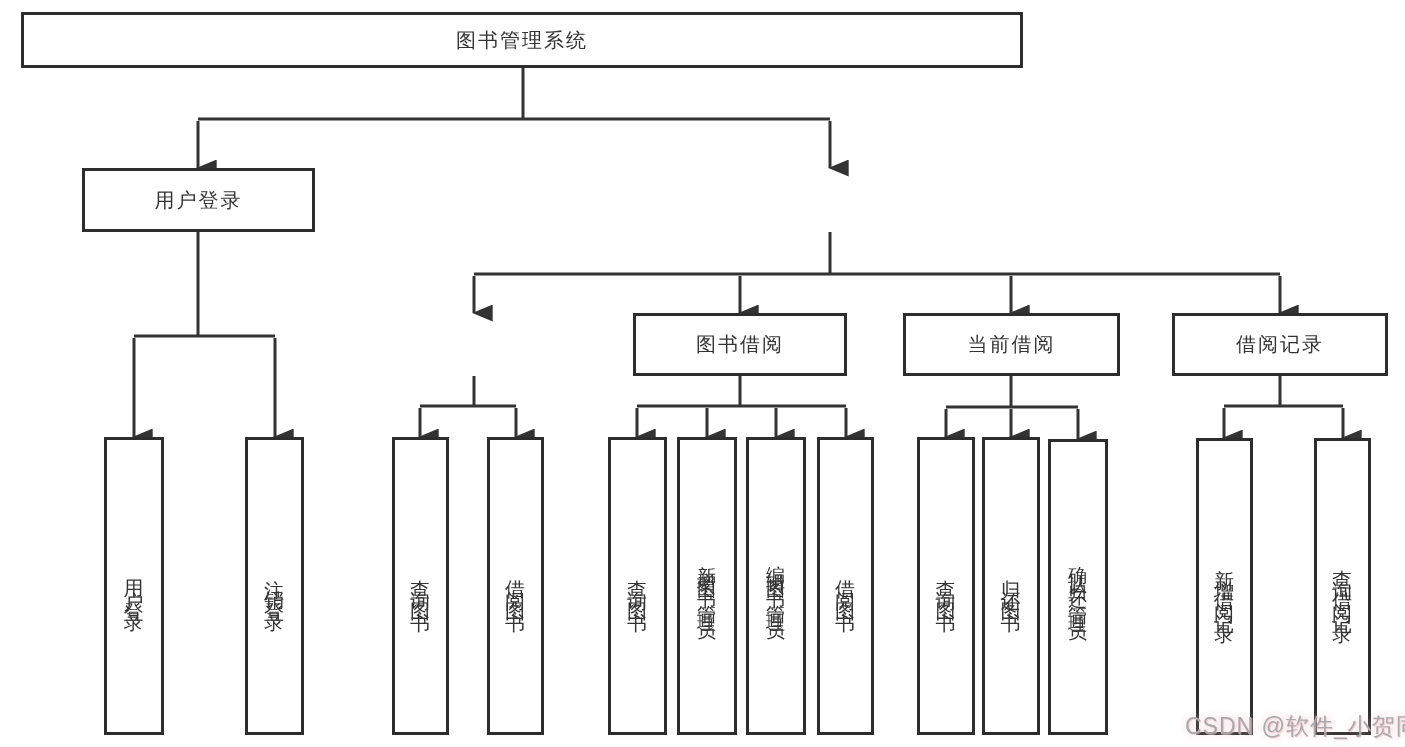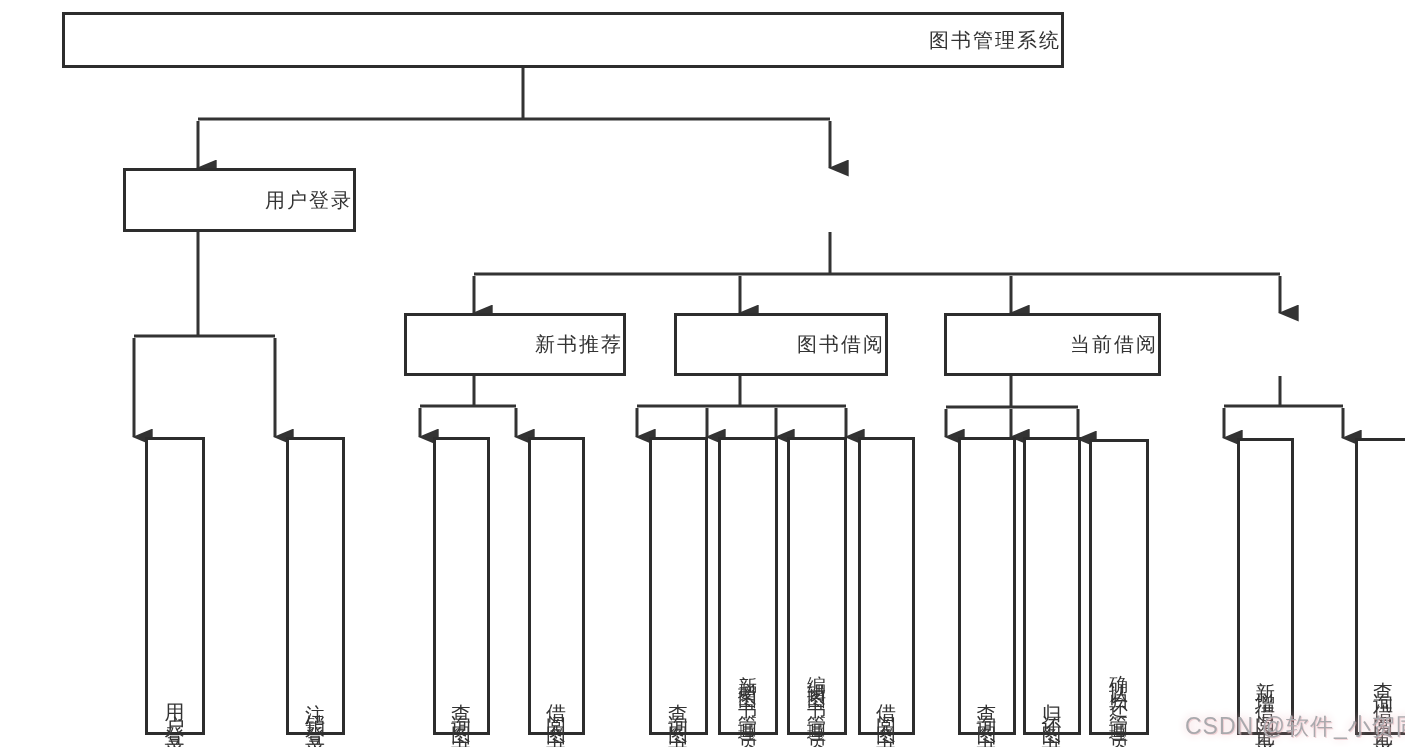--- a/index.html
+++ b/index.html
@@ -3,21 +3,21 @@
 <meta charset="utf-8">
 <style>
   html,body{margin:0;padding:0;background:#ffffff;}
   #canvas{
     position:relative;width:1405px;height:747px;background:#ffffff;overflow:hidden;
     font-family:"Liberation Sans","DejaVu Sans",sans-serif;color:#333333;
   }
   #wires{position:absolute;left:0;top:0;width:1405px;height:747px;}
   .box{
     position:absolute;box-sizing:border-box;border:3px solid #2d2d2d;background:#ffffff;
-    display:flex;align-items:center;justify-content:flex-end;margin-left:41px;
+    display:flex;align-items:center;justify-content:center;
   }
   .hbox .lbl{font-size:20px;letter-spacing:2px;white-space:nowrap;color:#333333;}
   .vbox{flex-direction:column;}
   .vbox .vt{
     writing-mode:vertical-rl;font-size:20px;letter-spacing:11px;line-height:1;color:#333333;
   }
   .vbox.long .vt{font-size:19px;letter-spacing:8px;}
   #watermark{
     position:absolute;left:1185px;top:711px;font-size:23px;letter-spacing:1px;
     color:#a9a9ad;white-space:nowrap;
@@ -68,28 +68,28 @@
   </svg>
 
   <div class="box hbox" style="left:21px;top:12px;width:1002px;height:56px">
     <span class="lbl">图书管理系统</span>
   </div>
 
   <div class="box hbox" style="left:82px;top:168px;width:233px;height:64px">
     <span class="lbl">用户登录</span>
   </div>
 
-  <div class="box hbox" style="left:363px;top:313px;width:222px;height:63px">
-    <span class="lbl">新书推荐</span>
-  </div>
   <div class="box hbox" style="left:633px;top:313px;width:214px;height:63px">
     <span class="lbl">图书借阅</span>
   </div>
   <div class="box hbox" style="left:903px;top:313px;width:217px;height:63px">
     <span class="lbl">当前借阅</span>
+  </div>
+  <div class="box hbox" style="left:1172px;top:313px;width:216px;height:63px">
+    <span class="lbl">借阅记录</span>
   </div>
 
   <div class="box vbox" style="left:104px;top:437px;width:60px;height:298px">
     <span class="vt">用户登录</span>
   </div>
   <div class="box vbox" style="left:245px;top:437px;width:59px;height:298px">
     <span class="vt">注销登录</span>
   </div>
 
   <div class="box vbox" style="left:392px;top:437px;width:57px;height:298px">

